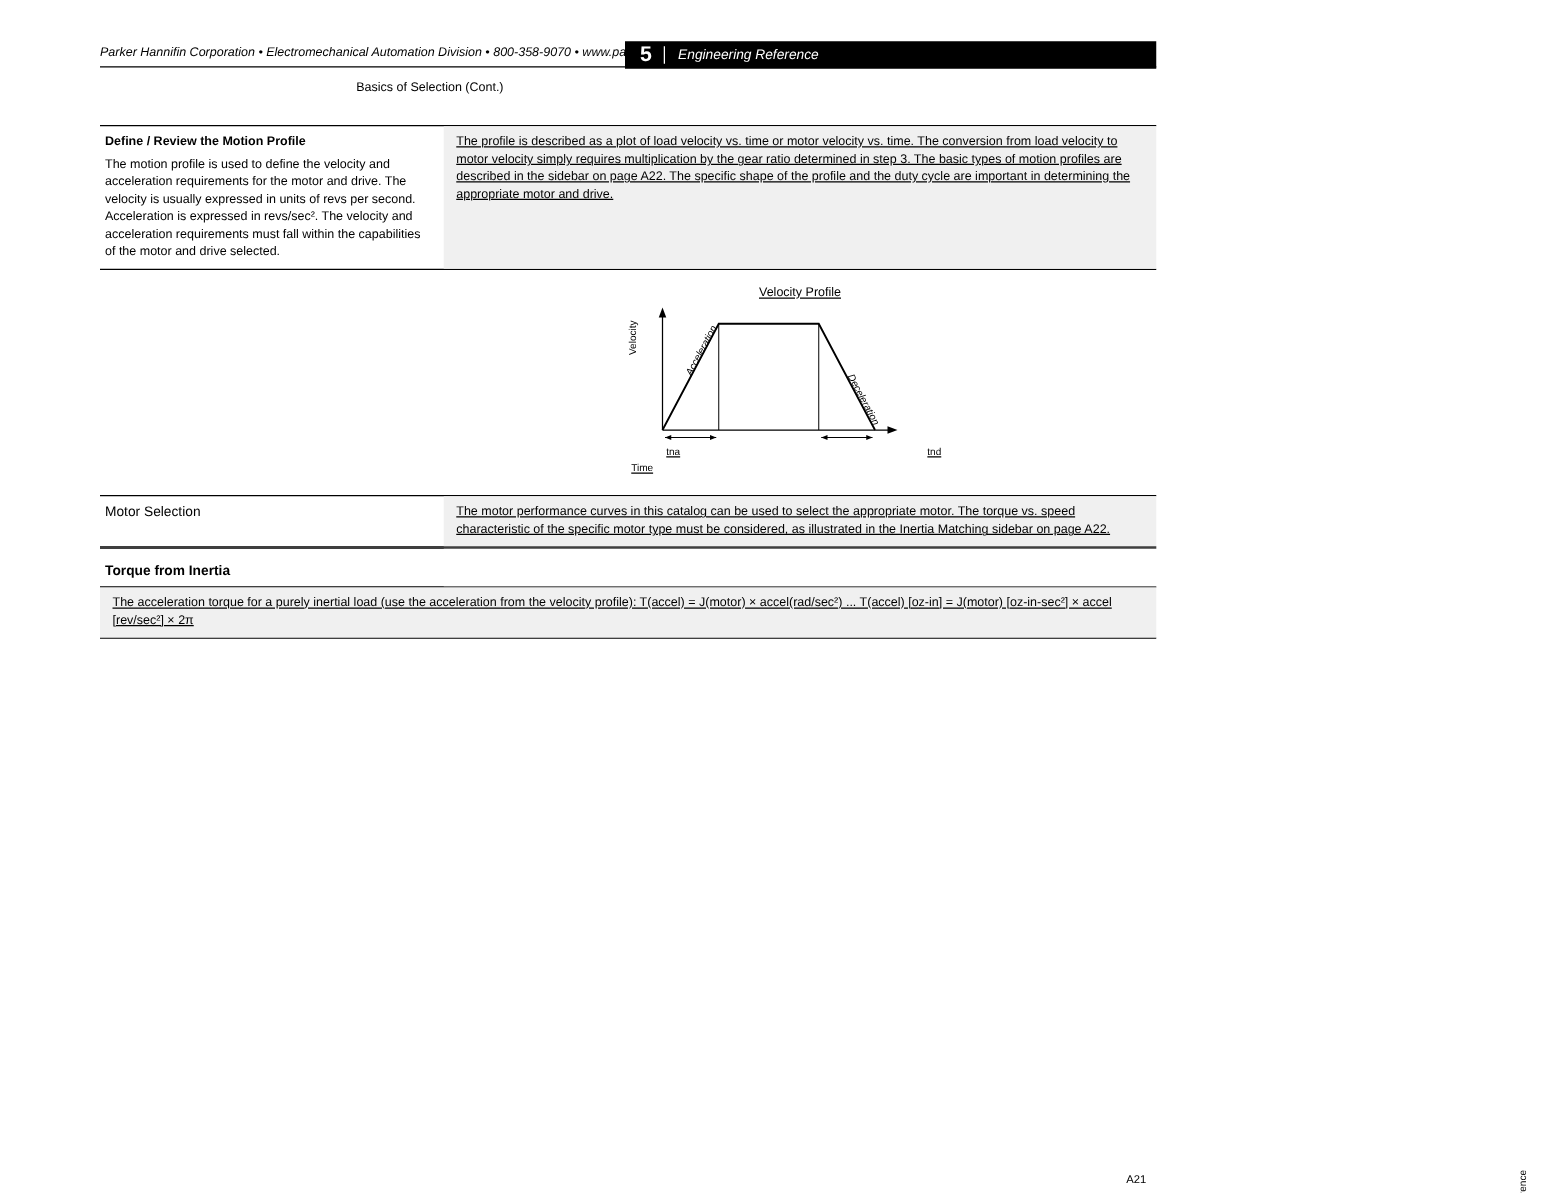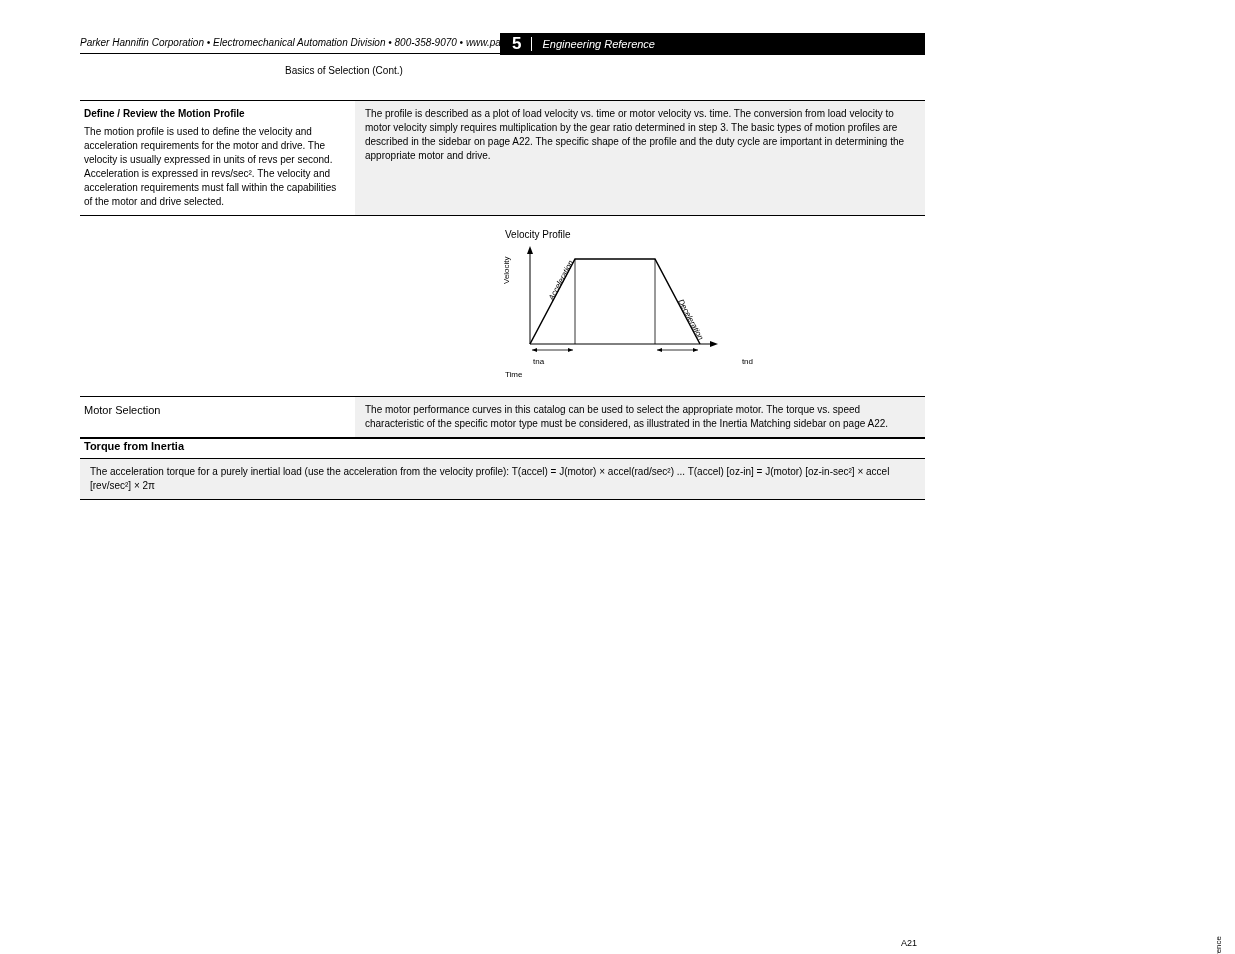--- a/index.html
+++ b/index.html
@@ -89,35 +89,36 @@
     width: 275px;
     padding: 6px 10px 6px 4px;
     line-height: 1.4;
   }
   .c2 {
     box-sizing: border-box;
     flex: 1;
     padding: 6px 10px 6px 10px;
     background: #f0f0f0;
     line-height: 1.4;
+    text-decoration: underline;
   }
   .c2.white { background: #fff; }
   .subhead {
     font-weight: bold;
     font-size: 11px;
     border-top: 1px solid #000;
   }
   
   .diagram-wrap {
     width: 270px;
     margin: 6px auto 10px auto;
     font-size: 8px;
     position: relative;
   }
-  .diag-title { font-size: 10px; margin-bottom: 2px;}
+  .diag-title { text-align: center; font-size: 10px; margin-bottom: 2px;}
   svg.profile { display:block; }
   .diag-labels-below { display:flex; justify-content:space-between; font-size:8px; padding: 2px 4px 0 28px; text-align: right;}
   .diag-ylabel { position:absolute; left:-4px; top:56px; transform: rotate(-90deg); transform-origin: left top; font-size:8px;}
   .diag-xlabel { text-align:left; font-size:8px; margin-top:2px;}
   .side-rotated {
     position: absolute;
     right: 12px;
     bottom: 18px;
     transform: rotate(-90deg);
     transform-origin: right bottom;
@@ -194,21 +195,21 @@
   <div class="trow">
     <div class="c1">
       <div style="font-weight:normal;font-size:11px;margin-bottom:4px">Motor Selection</div>
     </div>
     <div class="c2">
       <div>The motor performance curves in this catalog can be used to select the appropriate motor. The torque vs. speed characteristic of the specific motor type must be considered, as illustrated in the Inertia Matching sidebar on page A22.</div>
     </div>
   </div>
 
   <div class="trow subhead" style="min-height:18px">
-    <div class="c1" style="padding-top:0;padding-bottom:3px">
+    <div class="c1" style="padding-top:11px;padding-bottom:3px">
       <span>Torque from Inertia</span>
     </div>
     <div class="c2 white" style="padding-top:3px;padding-bottom:3px"></div>
   </div>
 
   <div class="trow">
     <div class="c2">
       <div>The acceleration torque for a purely inertial load (use the acceleration from the velocity profile):   T(accel) = J(motor) × accel(rad/sec²)   ...   T(accel) [oz-in] = J(motor) [oz-in-sec²] × accel [rev/sec²] × 2π</div>
     </div>
   </div>

